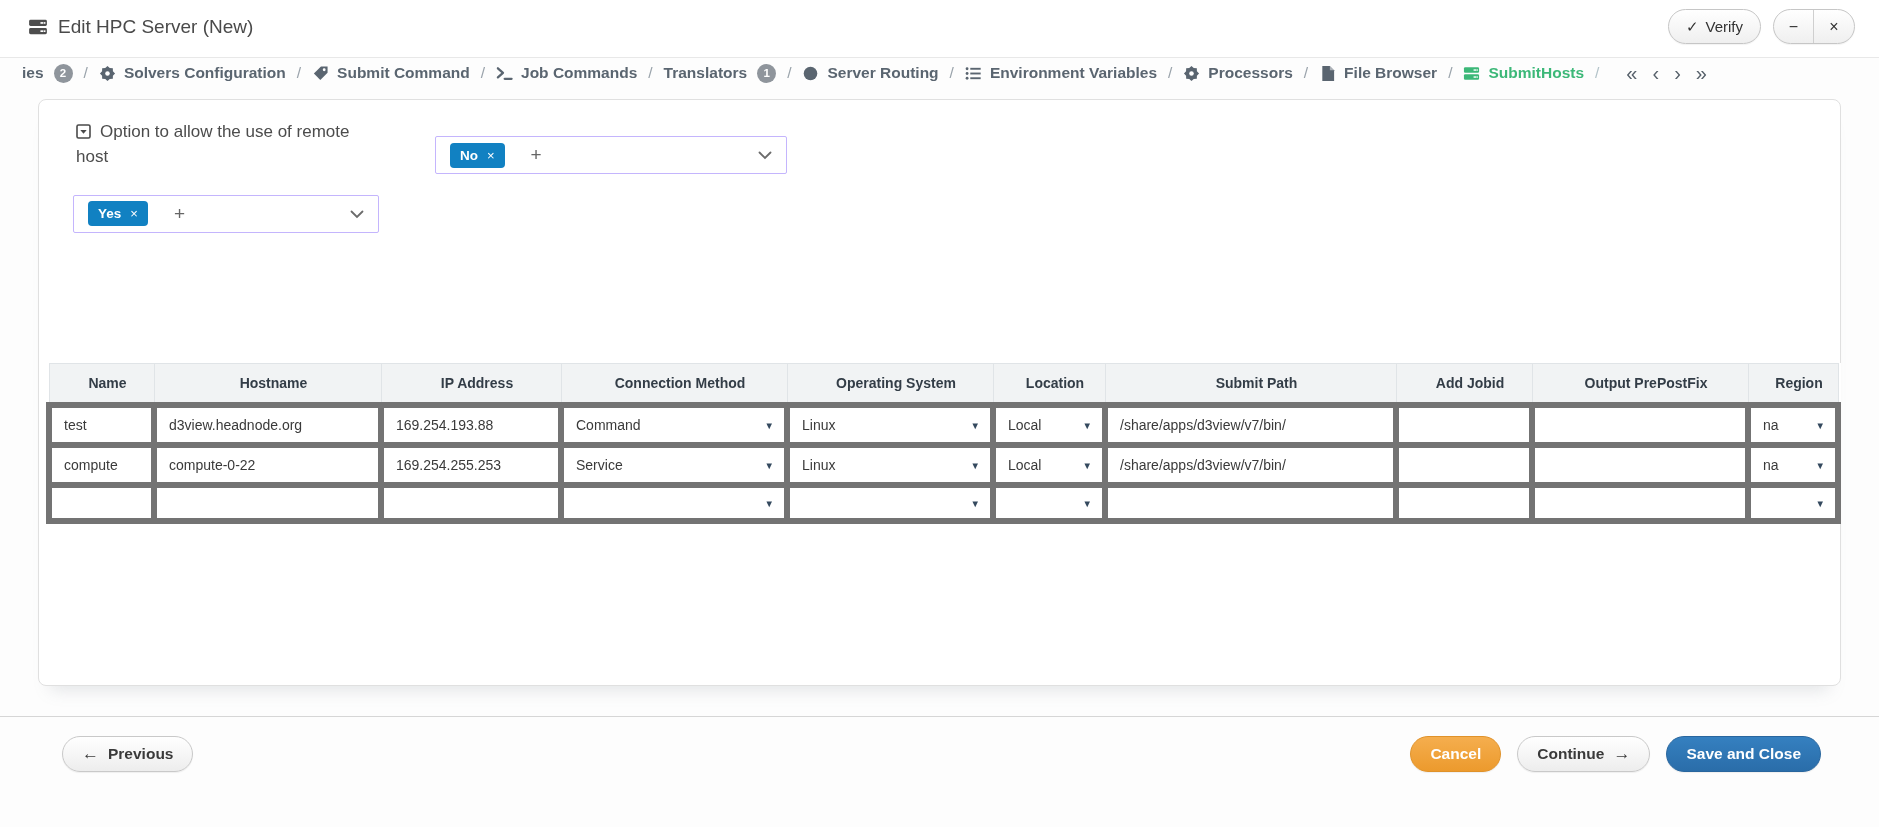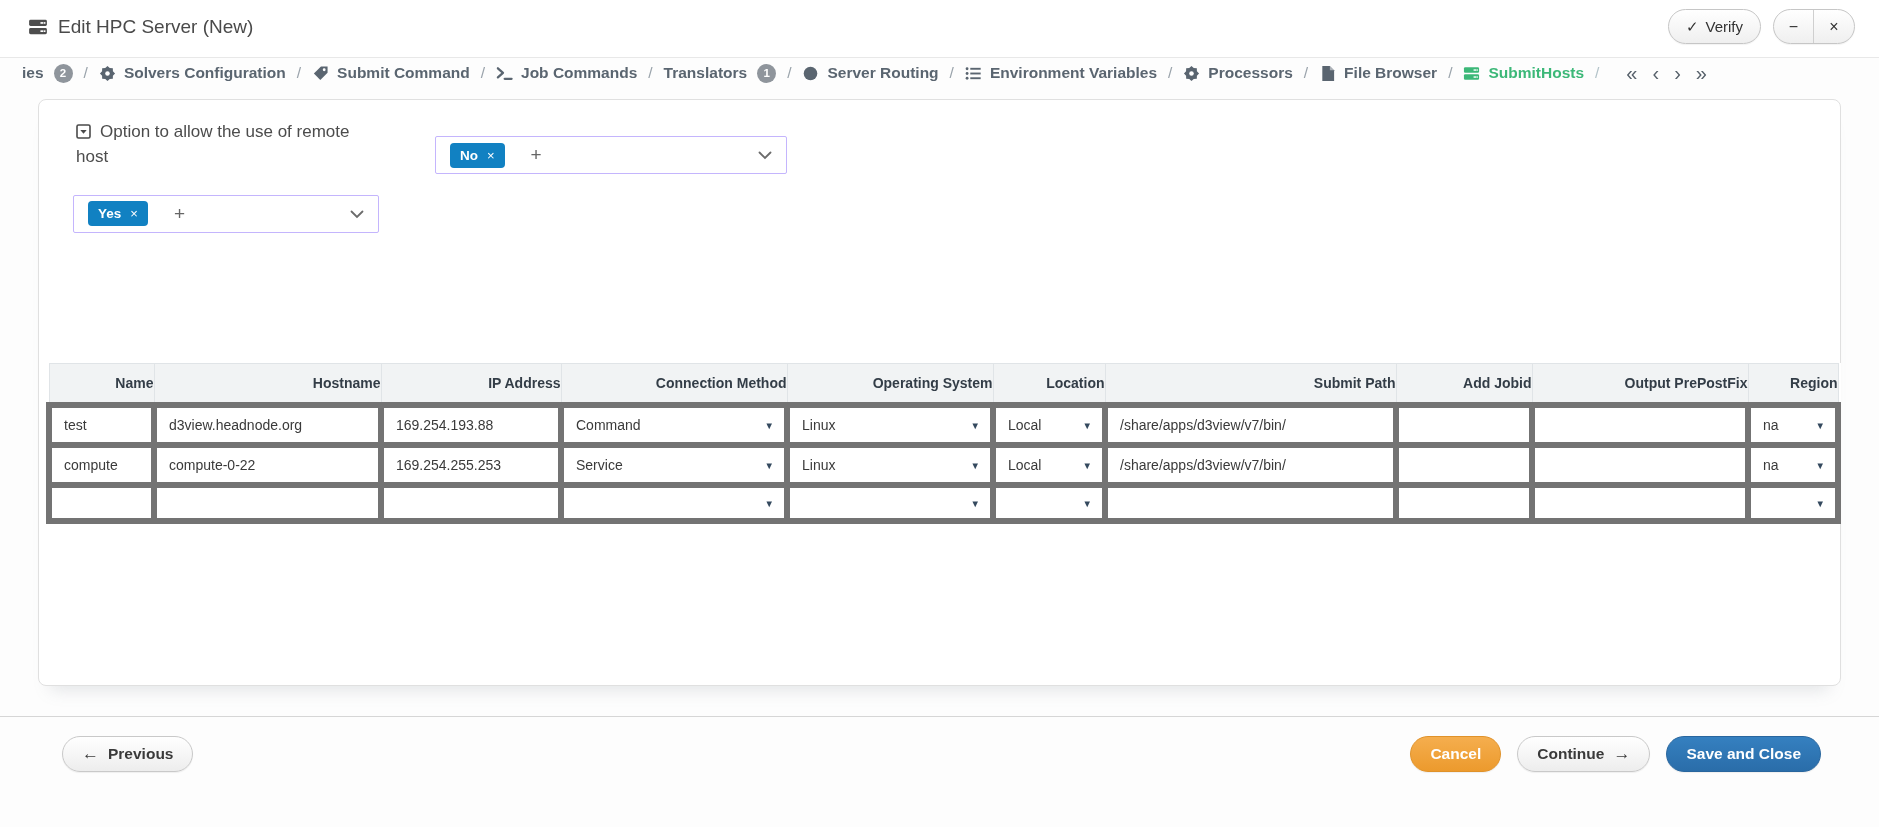--- a/index.html
+++ b/index.html
@@ -57,21 +57,21 @@
   .tag { background:#1181c2; color:#fff; border-radius:4px; font-size:13.5px; font-weight:700;
          padding:5px 10px; display:inline-flex; align-items:center; gap:9px; }
   .tag-x { font-weight:400; font-size:13px; cursor:pointer; line-height:1; }
   .plus { color:#666; font-size:19px; margin-left:26px; font-weight:400; }
   .ms-chevron { position:absolute; right:14px; top:50%; transform:translateY(-50%); }
 
   
   .hosts-table { position:absolute; left:7px; top:263px; width:1789px; border-collapse:collapse;
                  table-layout:fixed; background:#fff; font-size:14px; color:#3a3a3a; }
   .hosts-table th { height:41px; background:#f1f3f4; color:#333d47; font-weight:700;
-                    text-align:right; padding-left:12px; font-size:14px;
+                    text-align:center; padding-left:12px; font-size:14px;
                     border:1px solid #e0e4e7; border-bottom:2px solid #50575f; }
   .hosts-table td { height:40px; padding:0 24px 0 12px; border:6px solid #737373;
                     position:relative; overflow:hidden; white-space:nowrap; }
   .hosts-table tr.empty-row td { height:36px; }
   .caret { position:absolute; right:10px; top:50%; transform:translateY(-50%);
            font-size:9.5px; color:#34495e; pointer-events:none; }
 
   
   .footer-divider { margin-top:30px; border-top:1px solid #d6d6d6; }
   footer { height:74px; display:flex; align-items:center; justify-content:space-between;

